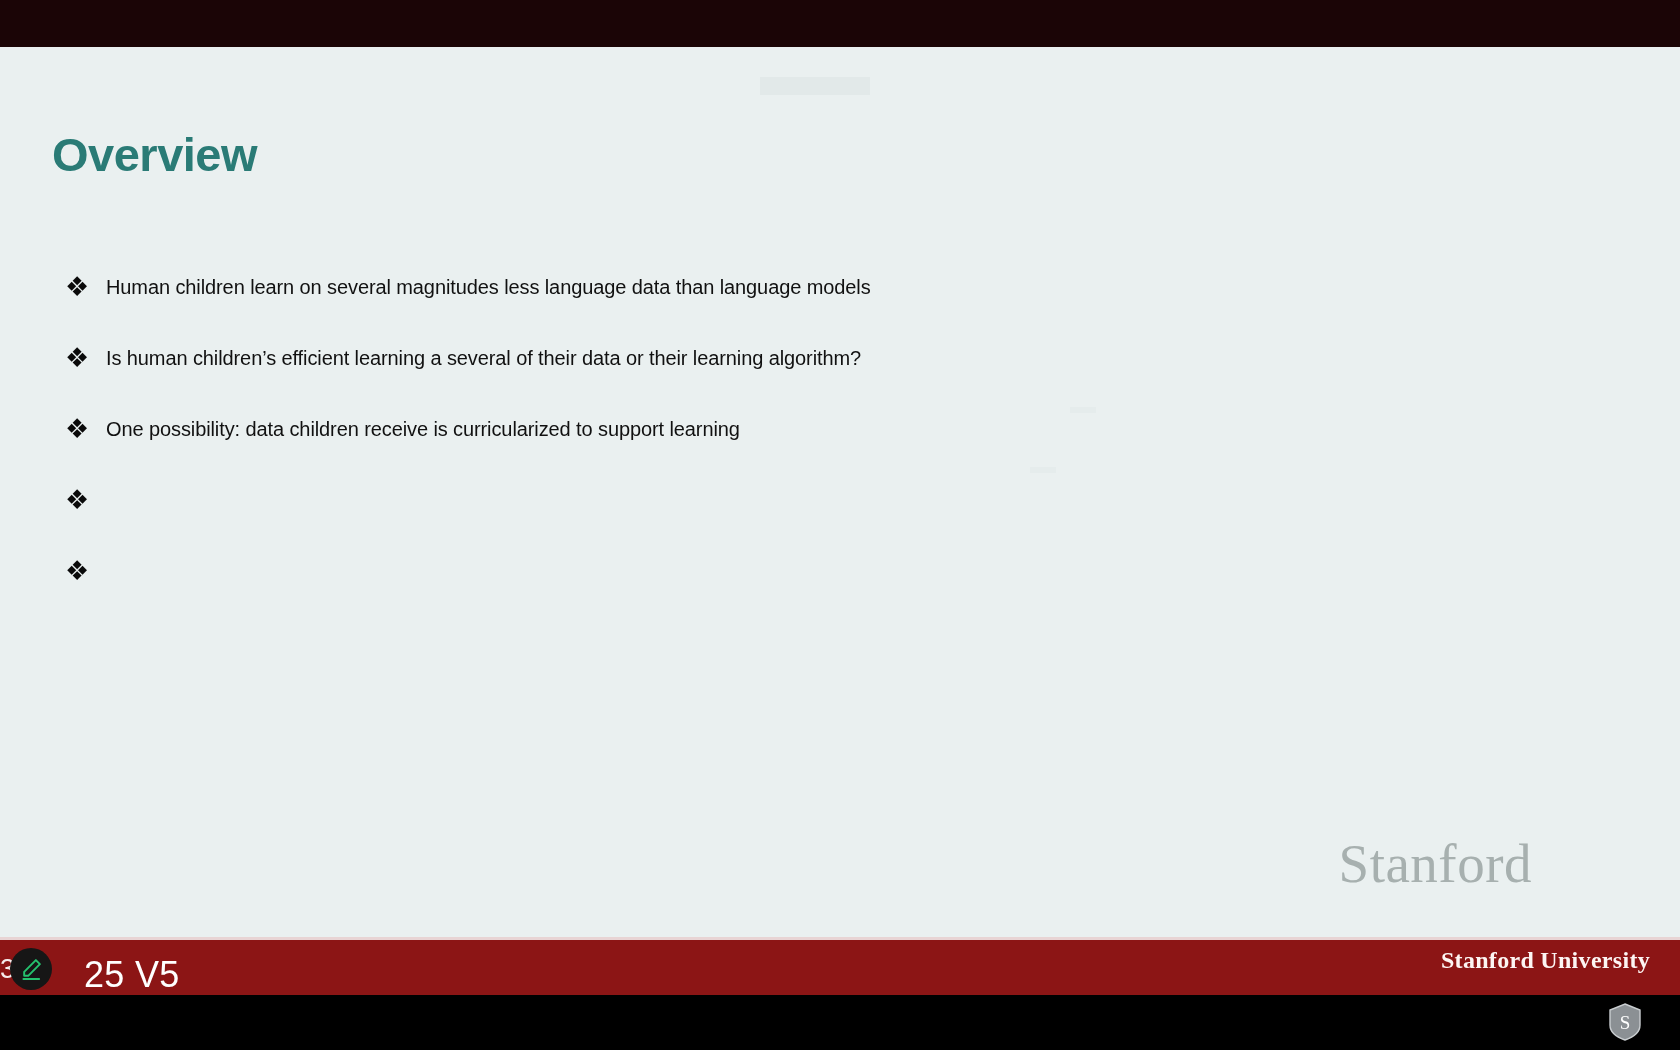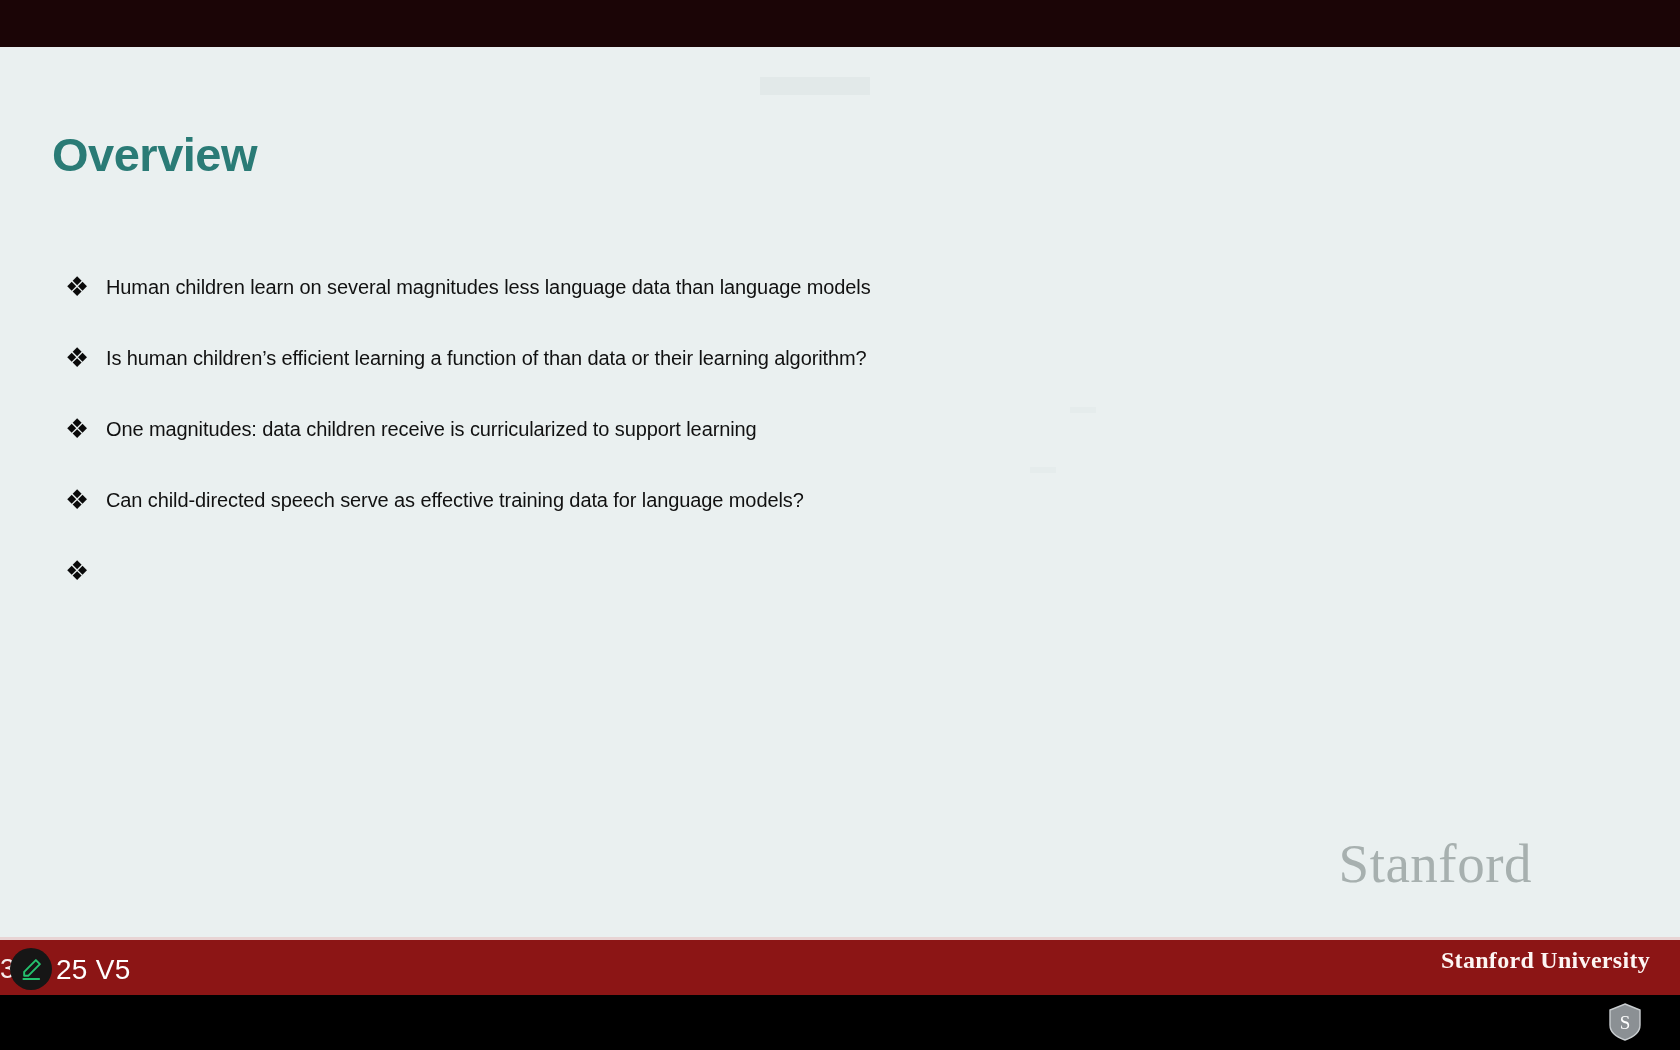--- a/index.html
+++ b/index.html
@@ -120,24 +120,24 @@
     height: 42px;
     border-radius: 50%;
     background: #161616;
     display: flex;
     align-items: center;
     justify-content: center;
     z-index: 4;
   }
   .footer-left-label {
     position: absolute;
-    left: 40px;
+    left: 68px;
     top: 14px;
     color: #ffffff;
-    font-size: 28px;
+    font-size: 36px;
     letter-spacing: 0.3px;
     padding-left: 16px;
   }
   .footer-center {
     position: absolute;
     left: 0;
     top: 14px;
     width: 1680px;
     text-align: left;
     color: #f6eded;
@@ -196,31 +196,30 @@
 
     <div class="bullets">
 
       <div class="bullet-row">
         <span class="bullet-marker">❖</span>
         <span class="bullet-text">Human children learn on several magnitudes less language data than language models</span>
       </div>
 
       <div class="bullet-row">
         <span class="bullet-marker">❖</span>
-        <span class="bullet-text">Is human children’s efficient learning a function of than data or their learning algorithm?</span>
-      </div>
-
-      <div class="bullet-row">
-        <span class="bullet-marker">❖</span>
-        <span class="bullet-text">One magnitudes: data children receive is curricularized to support learning</span>
-      </div>
-
-      <div class="bullet-row">
-        <span class="bullet-marker">❖</span>
-        <span class="bullet-text">Can child-directed speech serve as effective training data for language models?</span>
+        <span class="bullet-text">Is human children’s efficient learning a several of their data or their learning algorithm?</span>
+      </div>
+
+      <div class="bullet-row">
+        <span class="bullet-marker">❖</span>
+        <span class="bullet-text">One possibility: data children receive is curricularized to support learning</span>
+      </div>
+
+      <div class="bullet-row">
+        <span class="bullet-marker">❖</span>
       </div>
 
       <div class="bullet-row">
         <span class="bullet-marker">❖</span>
       </div>
 
     </div>
 
     <div class="watermark">Stanford</div>
   </div>

